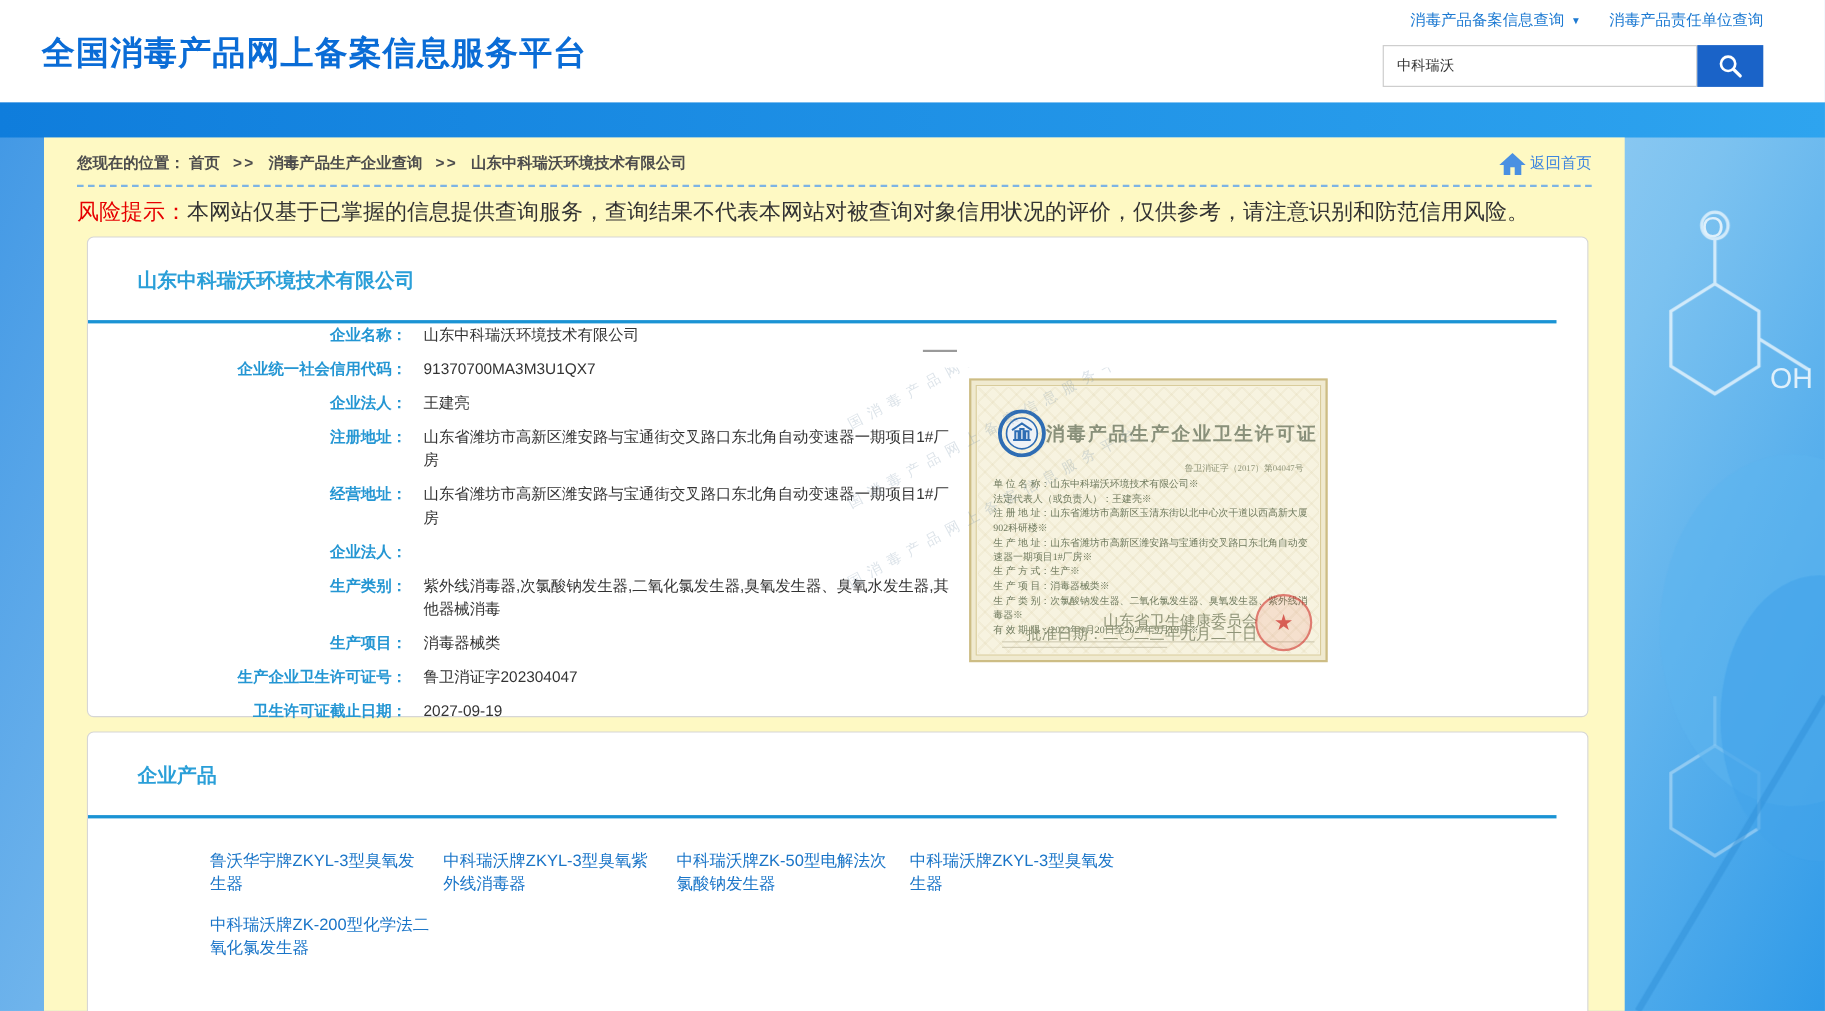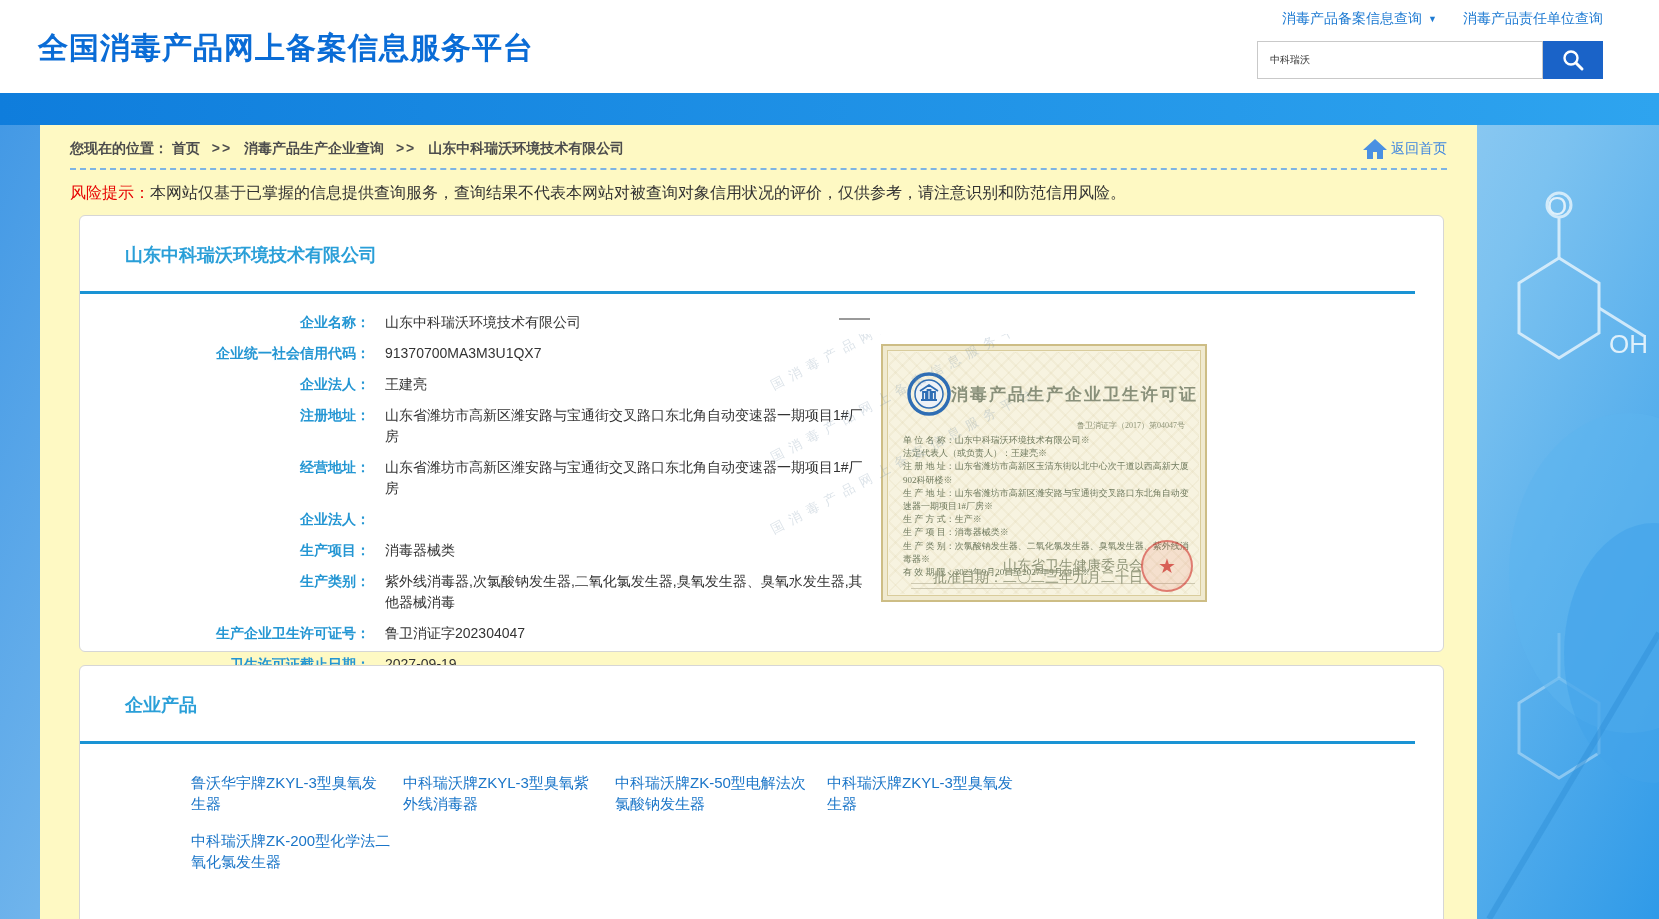--- a/index.html
+++ b/index.html
@@ -13,50 +13,50 @@
   .bg-art { position:absolute; right:0; top:93px; width:200px; height:826px; }
 
   
   .site-header { position:absolute; left:0; top:0; width:1659px; height:93px; background:#fff; z-index:3; }
   .page-title { position:absolute; left:38px; top:28px; font-size:30px; font-weight:bold; color:#0a6cd6; letter-spacing:1px; }
   .header-right { position:absolute; right:56px; top:10px; z-index:4; }
   .top-nav { display:flex; justify-content:flex-end; align-items:center; gap:26px; font-size:14px; margin-bottom:13px; }
   .top-nav a { color:#1d7ad2; display:inline-flex; align-items:center; gap:6px; }
   .caret { font-size:9px; color:#1d7ad2; }
   .search-row { display:flex; }
-  .search-input { width:286px; height:38px; border:1px solid #c9c9c9; padding:0 12px; font-size:10px; color:#333;
+  .search-input { width:286px; height:38px; border:1px solid #c9c9c9; padding:0 12px; font-size:13px; color:#333;
     font-family:"Liberation Sans", sans-serif; outline:none; }
   .search-button { width:60px; height:38px; background:#1a63c8; border:none; cursor:pointer;
     display:flex; align-items:center; justify-content:center; }
 
   
   .blue-band { position:absolute; left:0; top:93px; width:1659px; height:32px; z-index:2;
     background:linear-gradient(90deg,#0f7ddc,#2ea4ef); }
 
   
   .panel { position:absolute; left:40px; top:125px; width:1437px; height:794px; background:#fef9c3; z-index:2; }
 
   .breadcrumb-row { display:flex; justify-content:space-between; align-items:center; padding:13px 30px 0 30px; }
   .breadcrumb { font-size:14px; font-weight:bold; color:#4d4d4d; }
   .breadcrumb a { color:#4d4d4d; }
   .breadcrumb .sep { margin:0 8px; letter-spacing:2px; }
   .return-home { display:flex; align-items:center; gap:3px; color:#3f86df; font-size:14px; }
 
   .dashed { margin:8px 30px 0 30px; border-top:2px dashed #7db4e4; }
 
-  .risk { margin:13px 30px 0 30px; font-size:16px; color:#333; line-height:20px; }
+  .risk { margin:13px 30px 0 30px; font-size:20px; color:#333; line-height:20px; }
   .risk-label { color:#e60000; }
 
   .card { position:relative; margin-left:39px; width:1365px; border:1px solid #d6d6d6; border-radius:6px; background:#fff; }
   .card-1 { margin-top:12px; height:437px; }
   .card-2 { margin-top:13px; height:300px; }
   .card-title { padding:30px 0 0 45px; font-size:18px; font-weight:bold; color:#2a9fd8; line-height:18px; }
   .card-divider { height:3px; background:#1a93d4; margin-top:27px; width:calc(100% - 28px); }
 
-  .card-body { position:relative; padding-top:18px; }
+  .card-body { position:relative; }
   .form { width:800px; }
   .form-row { display:flex; margin-bottom:10px; font-size:14px; line-height:21px; }
   .form-label { flex:none; width:290px; text-align:right; color:#2496d3; font-weight:bold; }
   .form-value { margin-left:15px; width:480px; color:#333; }
 
   .dash-mark { position:absolute; left:759px; top:24px; width:31px; height:2px; background:#9a9a9a; }
 
   
   .certificate { position:absolute; left:801px; top:50px; width:326px; height:258px;
     background:#f7f3e0; border:2px solid #cdbd85; overflow:hidden;
@@ -177,26 +177,26 @@
         </div>
         <div class="form-row">
           <span class="form-label">经营地址：</span>
           <span class="form-value">山东省潍坊市高新区潍安路与宝通街交叉路口东北角自动变速器一期项目1#厂房</span>
         </div>
         <div class="form-row">
           <span class="form-label">企业法人：</span>
           <span class="form-value"></span>
         </div>
         <div class="form-row">
+          <span class="form-label">生产类别：</span>
+          <span class="form-value">紫外线消毒器,次氯酸钠发生器,二氧化氯发生器,臭氧发生器、臭氧水发生器,其他器械消毒</span>
+        </div>
+        <div class="form-row">
           <span class="form-label">生产项目：</span>
           <span class="form-value">消毒器械类</span>
-        </div>
-        <div class="form-row">
-          <span class="form-label">生产类别：</span>
-          <span class="form-value">紫外线消毒器,次氯酸钠发生器,二氧化氯发生器,臭氧发生器、臭氧水发生器,其他器械消毒</span>
         </div>
         <div class="form-row">
           <span class="form-label">生产企业卫生许可证号：</span>
           <span class="form-value">鲁卫消证字202304047</span>
         </div>
         <div class="form-row">
           <span class="form-label">卫生许可证截止日期：</span>
           <span class="form-value">2027-09-19</span>
         </div>
       </div>

